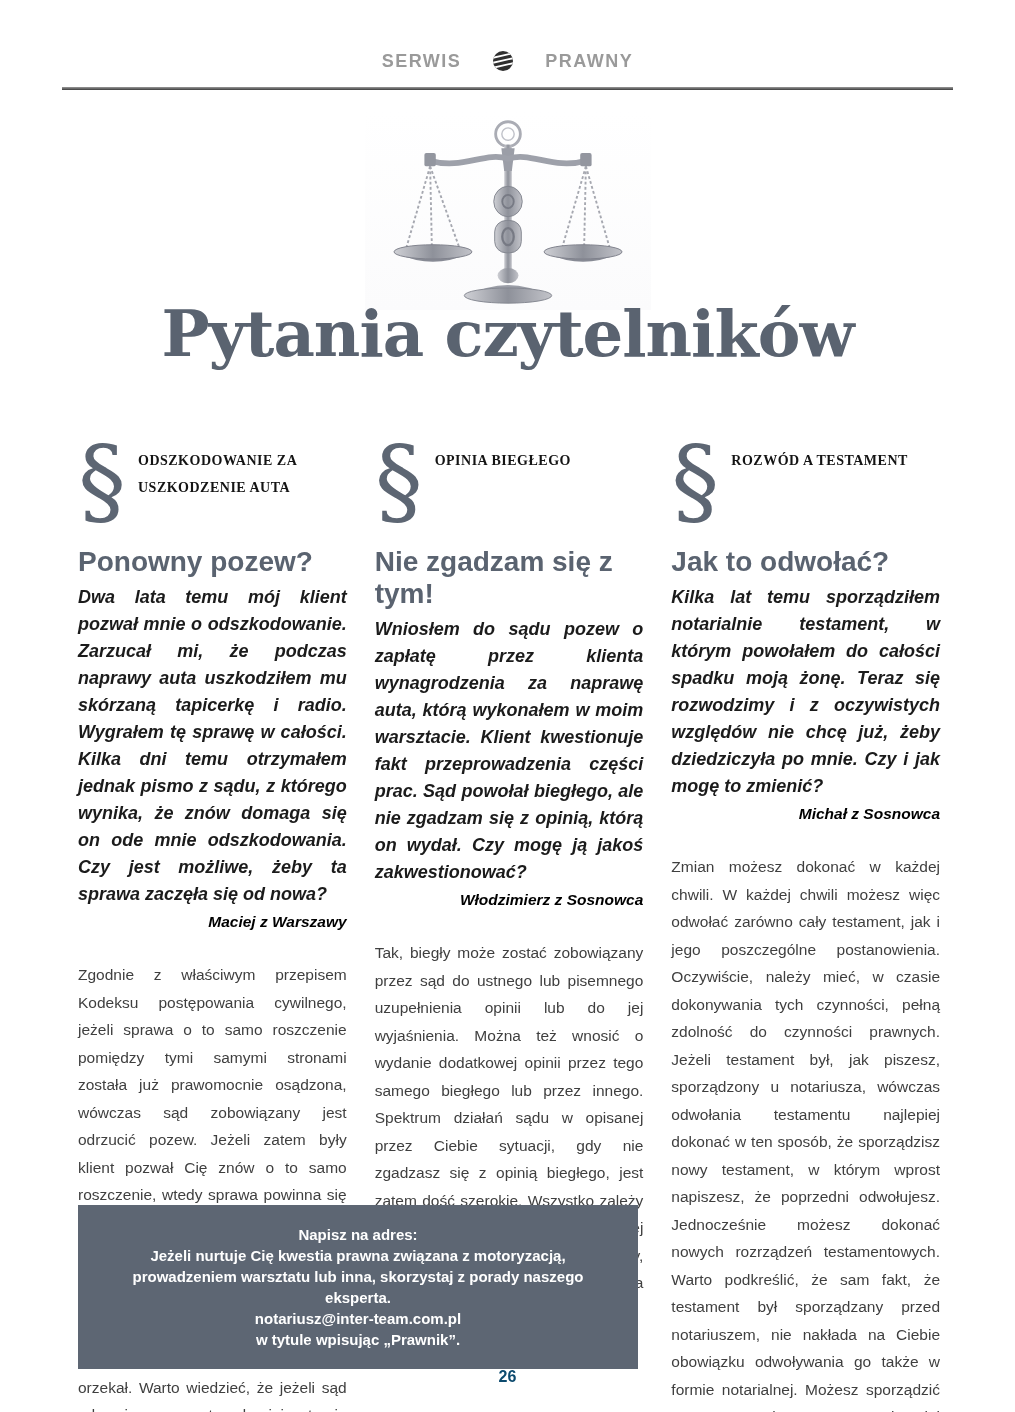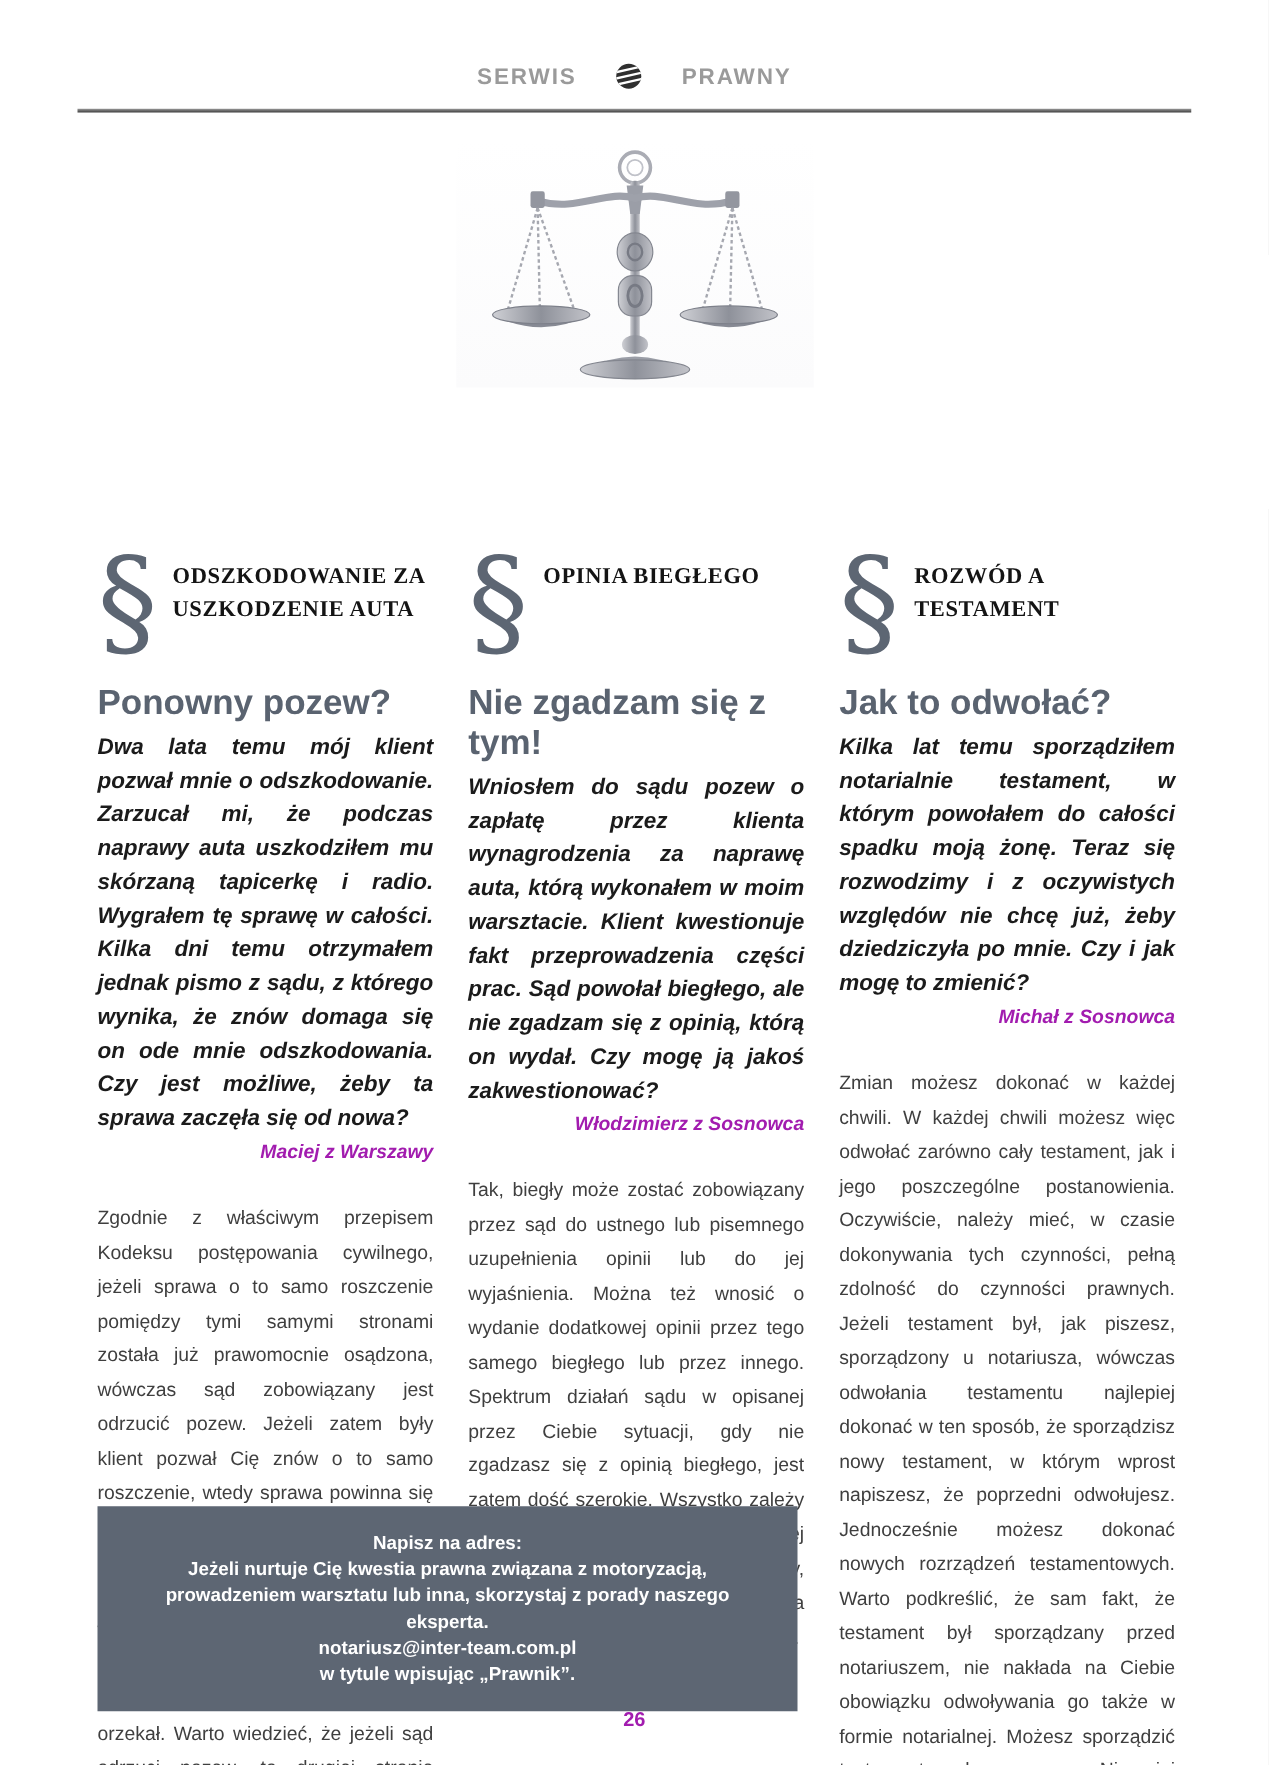--- a/index.html
+++ b/index.html
@@ -46,54 +46,54 @@
   .col { flex:1; min-width:0; }
 
   .section-head { display:flex; gap:12px; height:106px; align-items:flex-start; }
   .section-symbol {
     font-family:"DejaVu Serif","Liberation Serif",serif;
     font-size:96px; line-height:82px; color:#5d6673; font-weight:400;
     flex:0 0 auto; margin-top:2px;
   }
   .section-title {
     font-family:"Liberation Serif",serif; font-weight:700;
-    font-size:18px; line-height:27px; letter-spacing:0.5px;
+    font-size:14px; line-height:27px; letter-spacing:0.5px;
     color:#141414; text-transform:uppercase; padding-top:9px;
   }
 
   .subhead {
     font-family:Liberation Sans, sans-serif; font-weight:700;
     font-size:28px; color:#5a6370; margin:2px 0 6px 0;
   }
 
   .question {
     font-style:italic; font-weight:bold; font-size:18px; line-height:27px;
     color:#1b1b1b; text-align:justify; hyphens:auto;
   }
   .signature {
     font-style:italic; font-weight:bold; font-size:15.5px; line-height:27px;
-    color:#a21caf; text-align:right;
+    color:#000000; text-align:right;
   }
   .answer {
     margin-top:26px;
     font-size:15.5px; line-height:27.5px; color:#3f3f3f;
     text-align:justify; hyphens:auto;
   }
 
   
   .contact-box {
     position:absolute; left:78px; top:1205px; width:560px;
     background:#5d6673; color:#ffffff; text-align:center;
     padding:19px 26px; font-weight:bold; font-size:15px; line-height:21px;
   }
 
   
   .page-number {
     position:absolute; bottom:26px; left:0; width:100%;
-    text-align:center; font-weight:bold; font-size:16px; color:#a21caf;
+    text-align:center; font-weight:bold; font-size:16px; color:#0c4a6e;
   }
 </style>
 </head>
 <body>
 
 <div class="page">
 
   <div class="header-row">
     <span class="header-word">SERWIS</span>
     <span style="display:inline-flex;">
@@ -156,20 +156,21 @@
       <ellipse cx="140" cy="90" rx="6" ry="7" fill="none" stroke="#777a84" stroke-width="2"></ellipse>
       <rect x="126" y="110" width="28" height="34" rx="12" fill="url(#met)" stroke="#83868f" stroke-width="1"></rect>
       <ellipse cx="140" cy="127" rx="6" ry="9" fill="none" stroke="#777a84" stroke-width="2.4"></ellipse>
 
       <ellipse cx="140" cy="168" rx="11" ry="8" fill="url(#met)"></ellipse>
       <path d="M96 190 Q140 166 184 190 Z" fill="#9b9ea7"></path>
       <ellipse cx="140" cy="189" rx="46" ry="8" fill="url(#met)" stroke="#83868f" stroke-width="1"></ellipse>
     </svg>
   </div>
 
+  <h1 class="page-title">Pytania czytelników</h1>
 
   <div class="columns">
 
     <div class="col">
       <div class="section-head">
         <span class="section-symbol">§</span>
         <div class="section-title">Odszkodowanie za uszkodzenie auta</div>
       </div>
       <div class="subhead">Ponowny pozew?</div>
       <p class="question">Dwa lata temu mój klient pozwał mnie o odszkodowanie. Zarzucał mi, że podczas naprawy auta uszkodziłem mu skórzaną tapicerkę i radio. Wygrałem tę sprawę w całości. Kilka dni temu otrzymałem jednak pismo z sądu, z którego wynika, że znów domaga się on ode mnie odszkodowania. Czy jest możliwe, żeby ta sprawa zaczęła się od nowa?</p>

